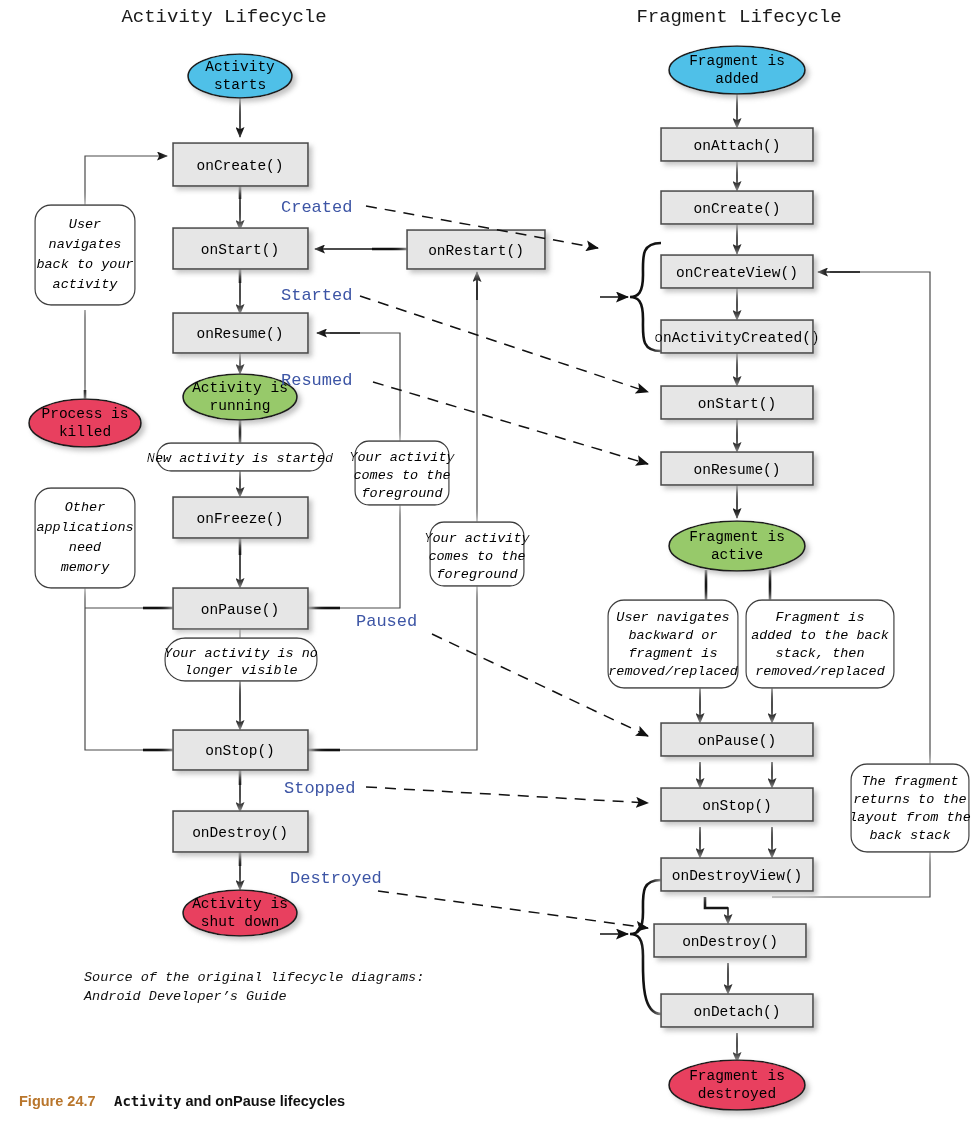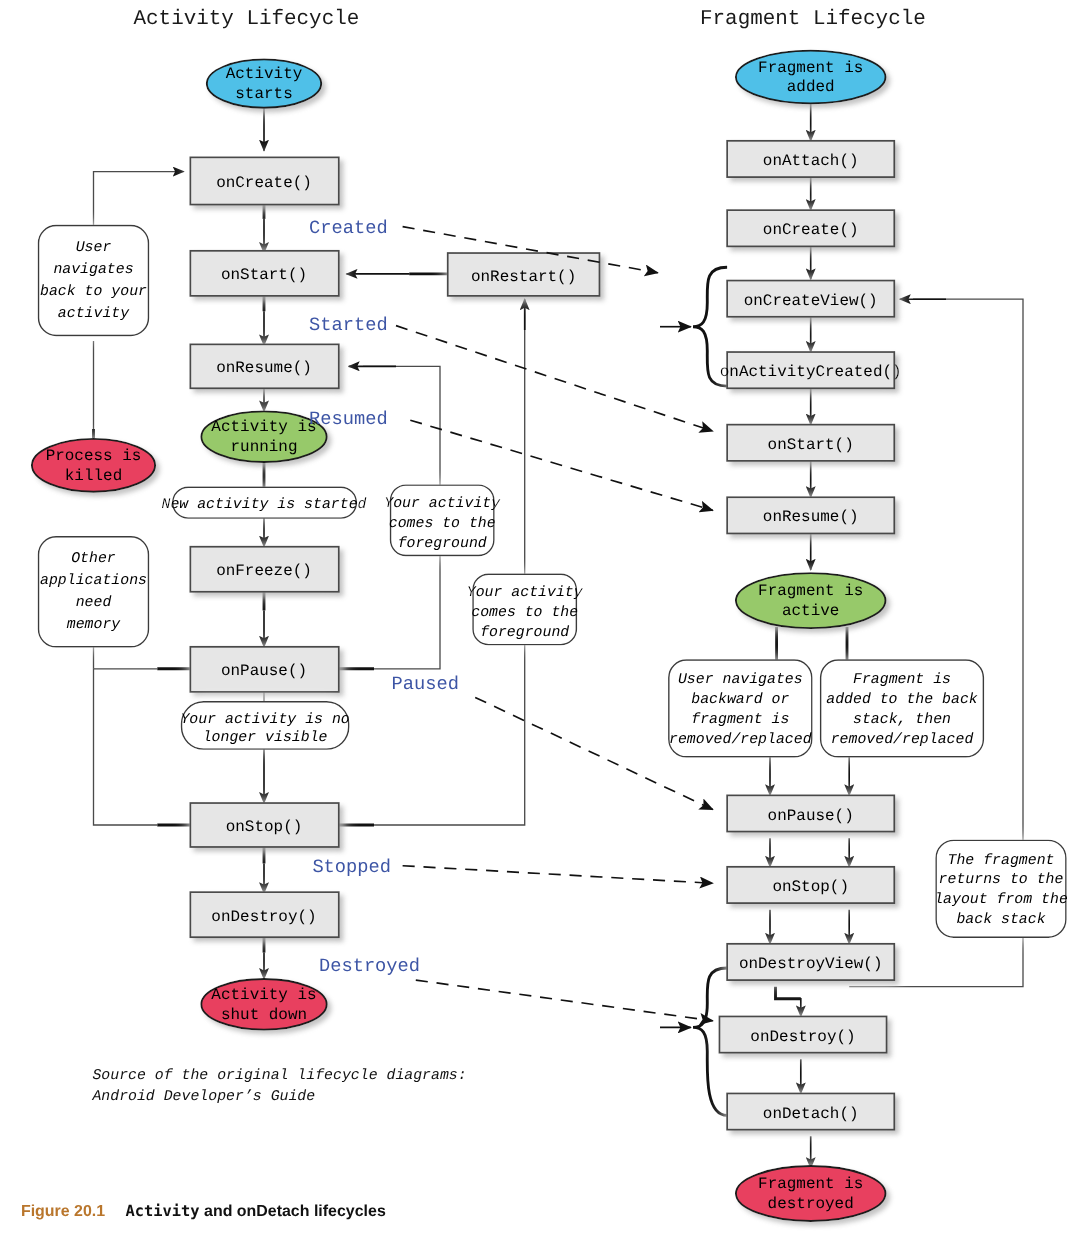--- a/index.html
+++ b/index.html
@@ -374,15 +374,15 @@
   </g>
 
   <g>
     <text class="srclbl" x="84" y="981">Source of the original lifecycle diagrams:</text>
     <text class="srclbl" x="84" y="1000">Android Developer’s Guide</text>
   </g>
 </svg>
 </div>
 
 <div id="figcaption">
-  <span class="figcap-num">Figure 20.1</span>
-  <span style="display:inline-block;width:14px;"></span><span class="figcap-mono">Activity</span><span class="figcap-txt"> and onDetach lifecycles</span>
+  <span class="figcap-num">Figure 24.7</span>
+  <span style="display:inline-block;width:14px;"></span><span class="figcap-mono">Activity</span><span class="figcap-txt"> and onPause lifecycles</span>
 </div>
 
 </body></html>

